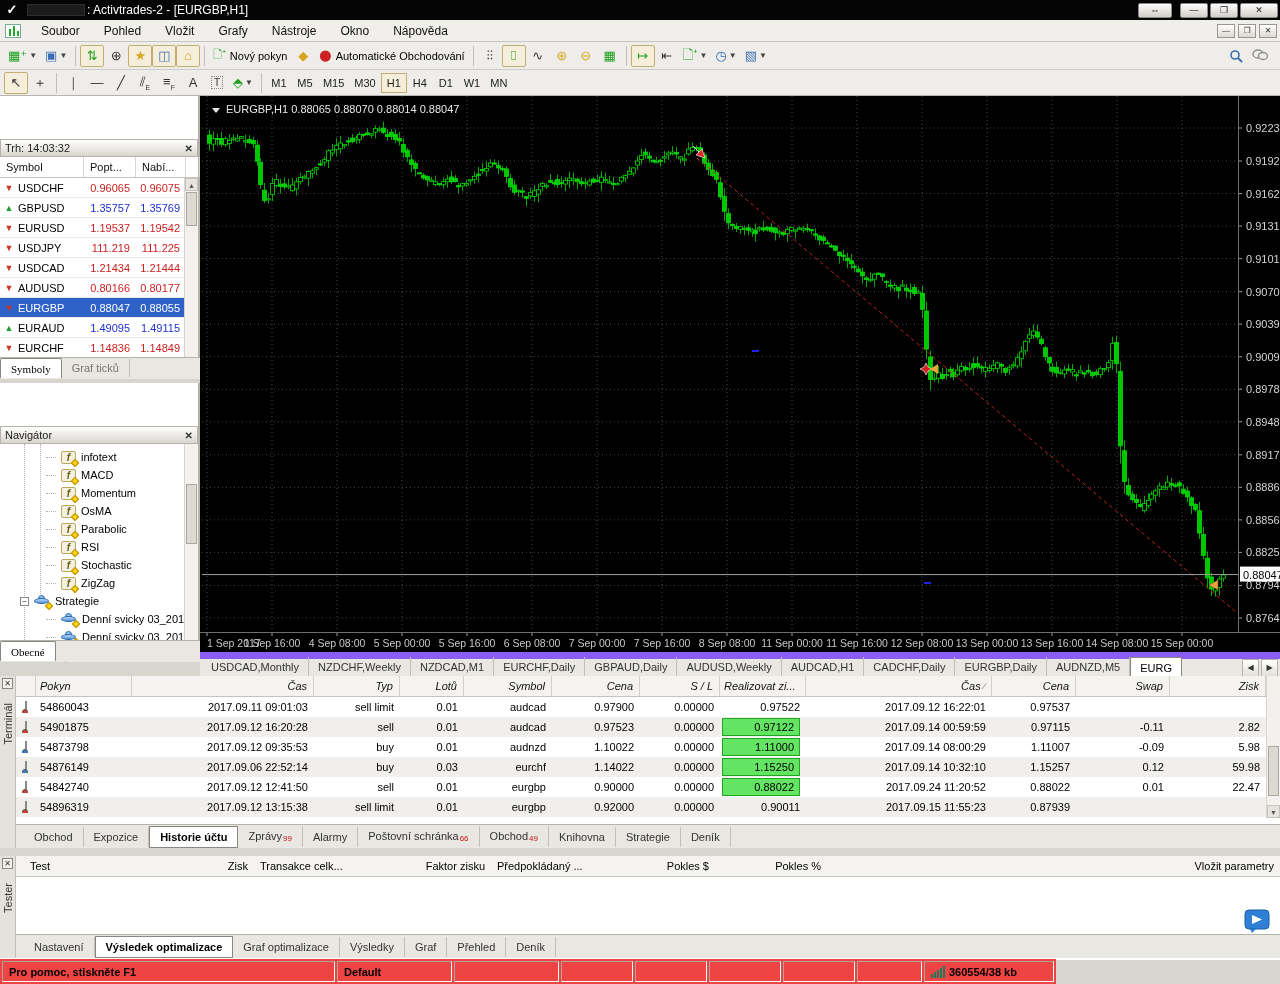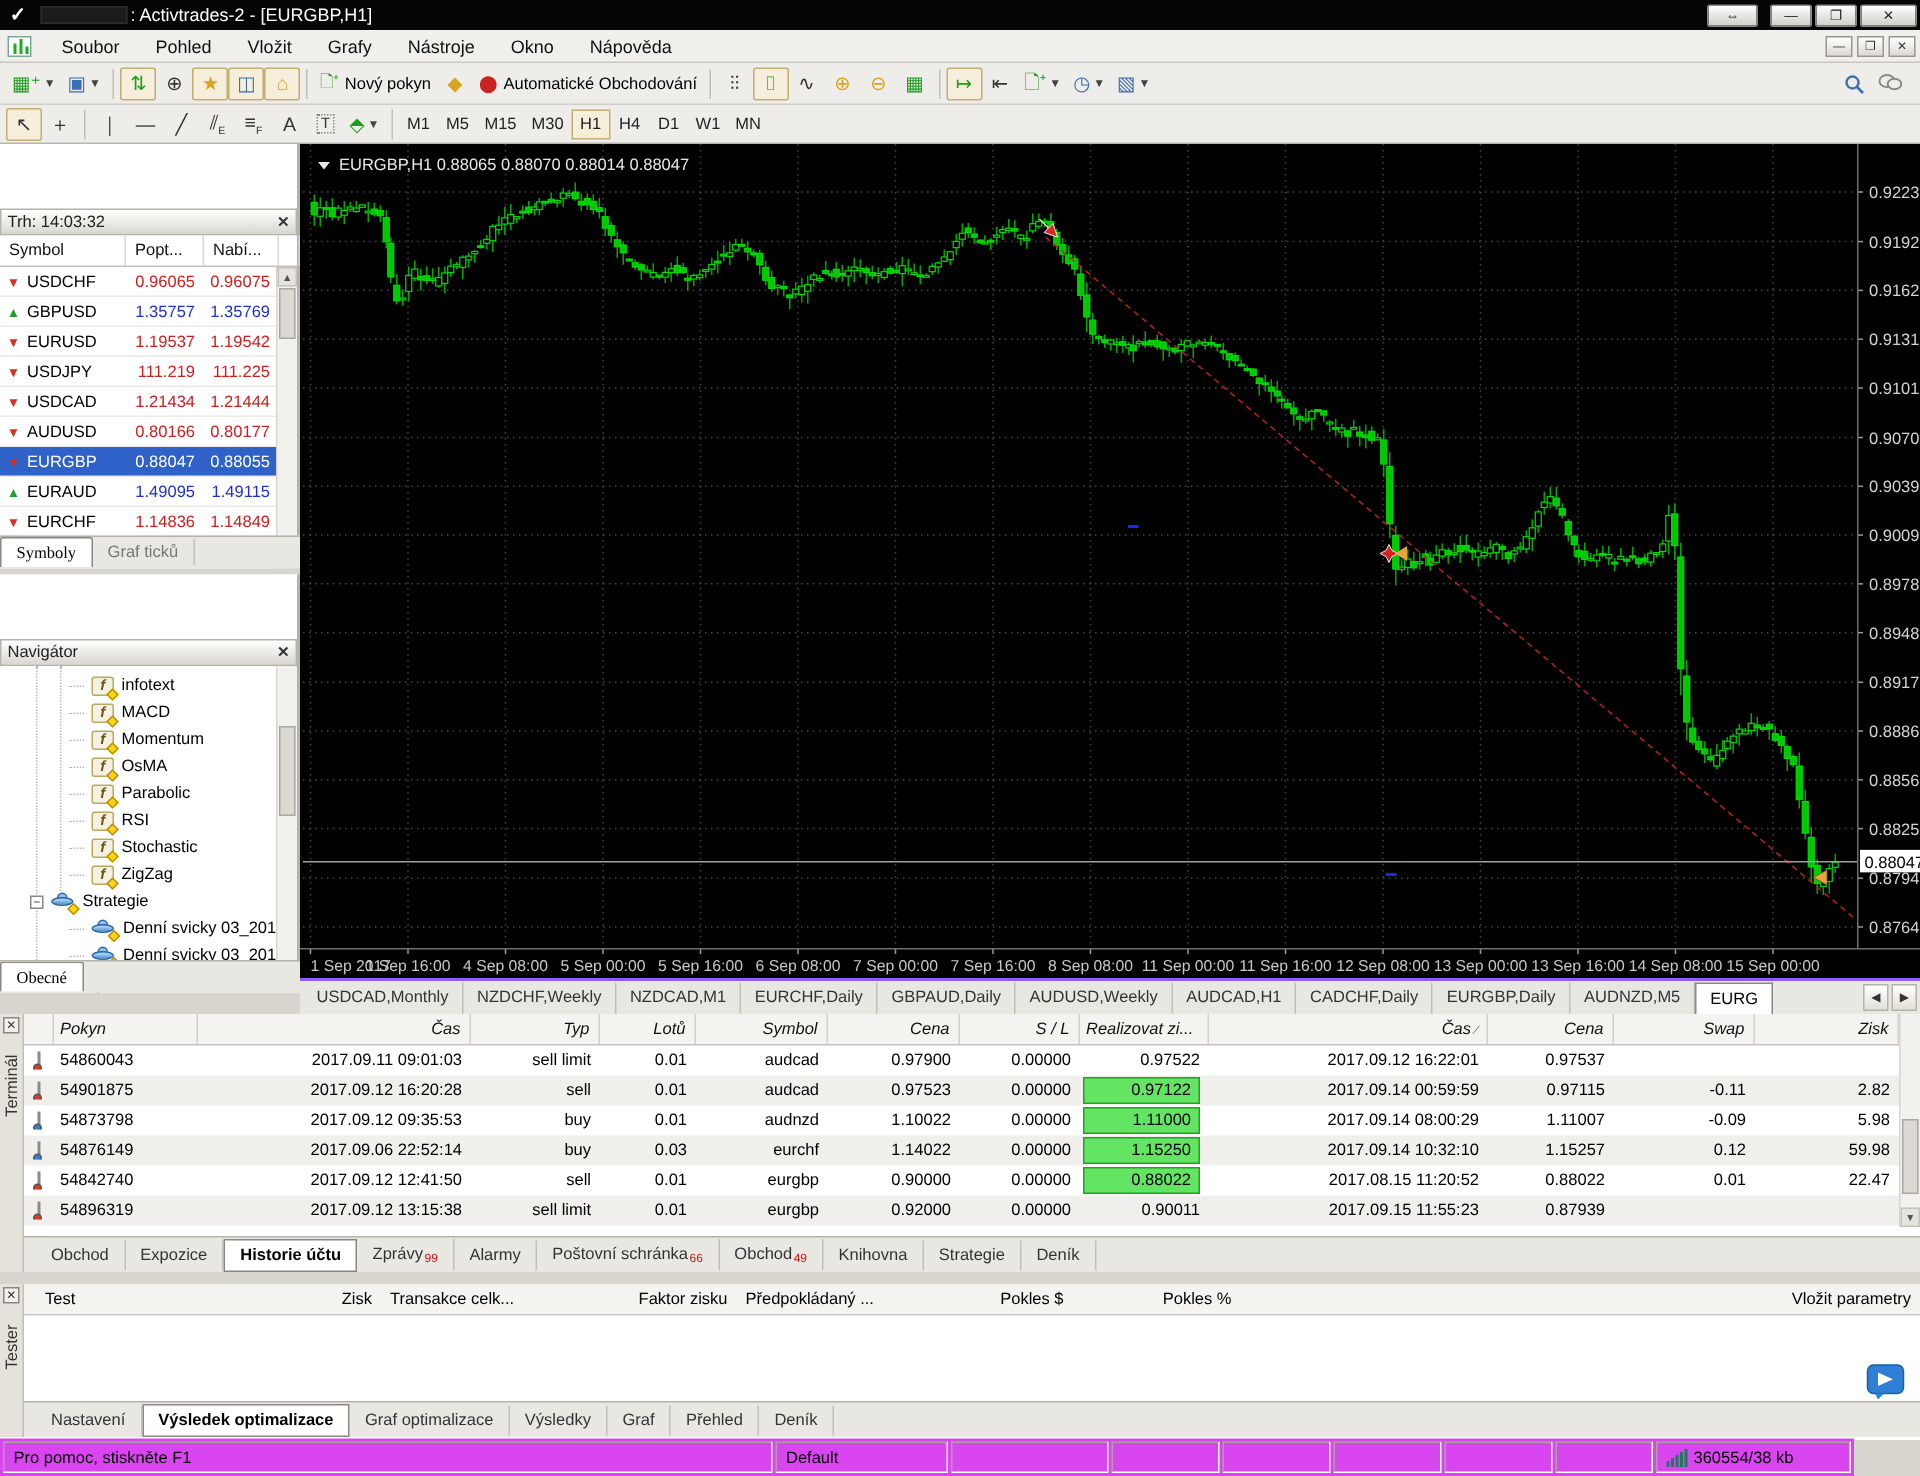--- a/index.html
+++ b/index.html
@@ -75,21 +75,21 @@
   .ea-ico b { position:absolute; left:0; top:3px; width:15px; height:6px; background:linear-gradient(#bfe0ff,#4f8fd0); border-radius:50%; border:1px solid #2a66a8; }
   .ea-ico u { position:absolute; left:4px; top:0px; width:7px; height:5px; background:#8fc3ef; border-radius:4px 4px 0 0; border:1px solid #2a66a8; }
   .ea-ico i { position:absolute; right:-2px; bottom:-2px; width:6px; height:6px; background:#ffd416; border:1px solid #b98f00; transform:rotate(45deg); }
   .expander { width:9px; height:9px; border:1px solid #8a8780; background:#fff; font-size:8px; line-height:7px; text-align:center; color:#333; flex:none; }
   .nav-scroll { position:absolute; right:0; top:0; width:14px; height:238px; background:#F2F1EE; border-left:1px solid #d8d5ce; }
   #nav-tabs { left:0; top:640px; width:200px;flex-direction:column; }
   #left-fill { left:0; top:662px; width:200px; height:14px; background:#D8D5CE; }
 
   
   #chart-wrap { left:200px; top:96px; width:1080px; height:556px; background:#000; }
-  #chart-tabs { left:200px; top:652px; width:1080px; height:24px; background:#E9E7E2; border-top:2px solid #8b5cf6; display:flex; align-items:center; padding-left:2px;justify-content:flex-end; }
+  #chart-tabs { left:200px; top:652px; width:1080px; height:24px; background:#E9E7E2; border-top:7px solid #8b5cf6; display:flex; align-items:center; padding-left:2px;justify-content:flex-end; }
   .ctab { padding:4px 9px; color:#333; font-size:11px; border-right:1px solid #c2bfb8; white-space:nowrap; }
   .ctab.active { background:#fff; border:1px solid #8a8780; border-bottom:none; color:#000; }
   #chart-tabs .spacer { flex:1; }
   .ct-arr { width:17px; height:18px; border:1px solid #b5b2aa; background:linear-gradient(#fff,#e2dfd8); text-align:center; line-height:16px; font-size:8px; color:#333; margin-right:2px; }
 
   
   #terminal { left:0; top:676px; width:1280px; height:172px; background:#fff; }
   .side-strip { position:absolute; left:0; width:16px; background:#E5E2DB; border-right:1px solid #c2bfb8; }
   .side-strip .x { width:11px; height:11px; margin:2px auto; border:1px solid #8a8780; background:#f2f0ea; font-size:8px; line-height:9px; text-align:center; color:#333; }
   .vlabel { writing-mode:vertical-rl; transform:rotate(180deg); font-size:11px; color:#333; margin:14px auto 0; }
@@ -116,21 +116,21 @@
   #tester { left:0; top:848px; width:1280px; height:110px; background:#D8D5CE; }
   #tester .side-strip { top:8px; height:102px; }
   #tester-hdr { position:absolute; left:16px; top:8px; width:1264px; height:21px; background:#F4F3F0; border-bottom:1px solid #c6c3bc; display:grid; grid-template-columns:8px 115px 115px 125px 112px 112px 112px 112px 1fr 140px; align-items:center; }
   #tester-hdr .c { padding:0 6px; white-space:nowrap; overflow:hidden; }
   #tester-hdr .r { text-align:right; }
   #tester-body { position:absolute; left:16px; top:29px; width:1264px; height:83px; background:#fff; }
   #tester-link-ico { position:absolute; right:10px; top:32px; width:26px; height:24px; }
   #tester-tabs { position:absolute; left:16px; top:86px; width:1264px; height:24px; background:#E9E7E2; border-top:1px solid #b5b2aa; display:flex; align-items:center; padding-left:8px; }
 
   
-  #statusbar { left:0; top:958px; width:1236px; height:26px; background:#d946ef; border-top:1px solid #fff; display:grid; grid-template-columns:1fr 115px 105px 72px 72px 72px 72px 65px 130px; align-items:stretch; padding:2px; gap:2px; }
+  #statusbar { left:0; top:958px; width:1056px; height:26px; background:#ef4444; border-top:1px solid #fff; display:grid; grid-template-columns:1fr 115px 105px 72px 72px 72px 72px 65px 130px; align-items:stretch; padding:2px; gap:2px;font-weight:bold; }
   #statusbar .cell { border:1px solid; border-color:#a8a59e #fff #fff #a8a59e; display:flex; align-items:center; padding:0 6px; white-space:nowrap; overflow:hidden; }
   .bars { display:flex; align-items:flex-end; gap:1px; height:12px; margin-right:4px; }
   .bars i { width:2px; background:#1f7a5a; }
 </style>
 </head>
 <body>
 
 <div id="titlebar" class="abs">
   <div class="logo">✓</div>
   <div class="redact"></div>
@@ -1260,21 +1260,21 @@
         <div class="c l">54842740</div>
         <div class="c">2017.09.12 12:41:50</div>
         <div class="c">sell</div>
         <div class="c">0.01</div>
         <div class="c">eurgbp</div>
         <div class="c">0.90000</div>
         <div class="c">0.00000</div>
         <div class="c">
           <span class="cell-green">0.88022</span>
         </div>
-        <div class="c">2017.08.15 11:20:52</div>
+        <div class="c">2017.09.24 11:20:52</div>
         <div class="c">0.88022</div>
         <div class="c">0.01</div>
         <div class="c">22.47</div>
       </div>
       <div class="trow">
         <div class="c l"><span class="doc-ico red"><i></i></span></div>
         <div class="c l">54896319</div>
         <div class="c">2017.09.12 13:15:38</div>
         <div class="c">sell limit</div>
         <div class="c">0.01</div>

